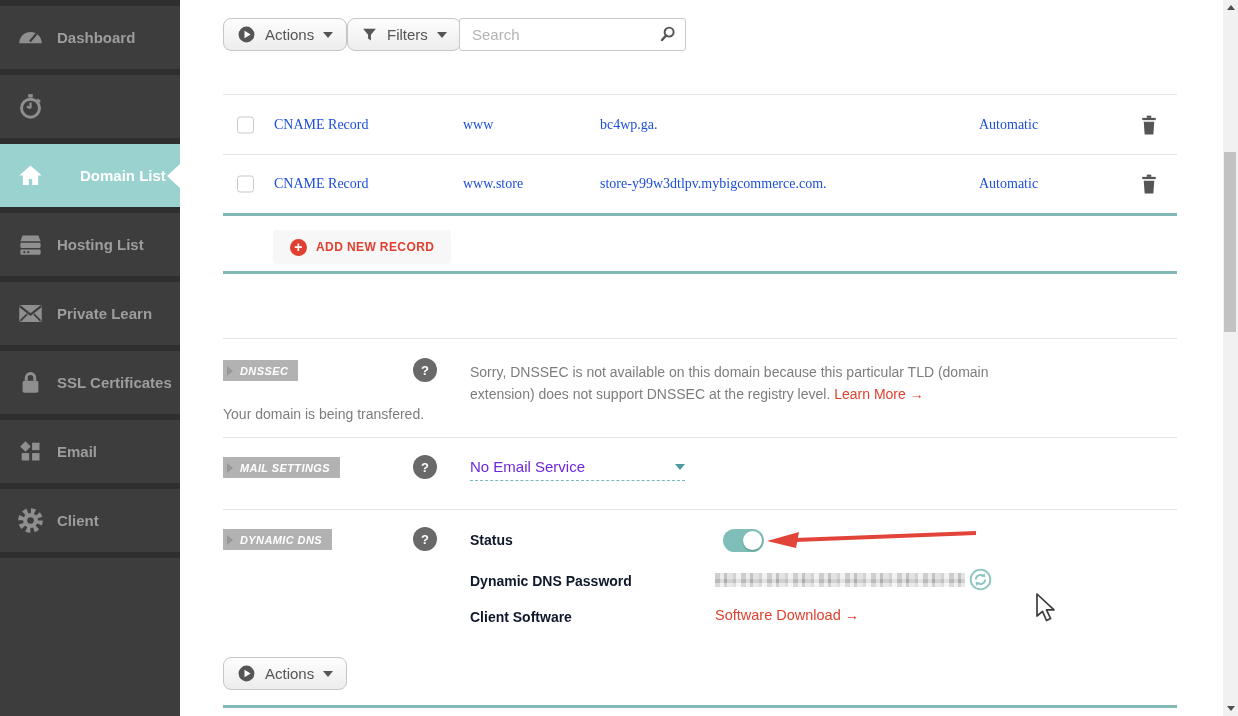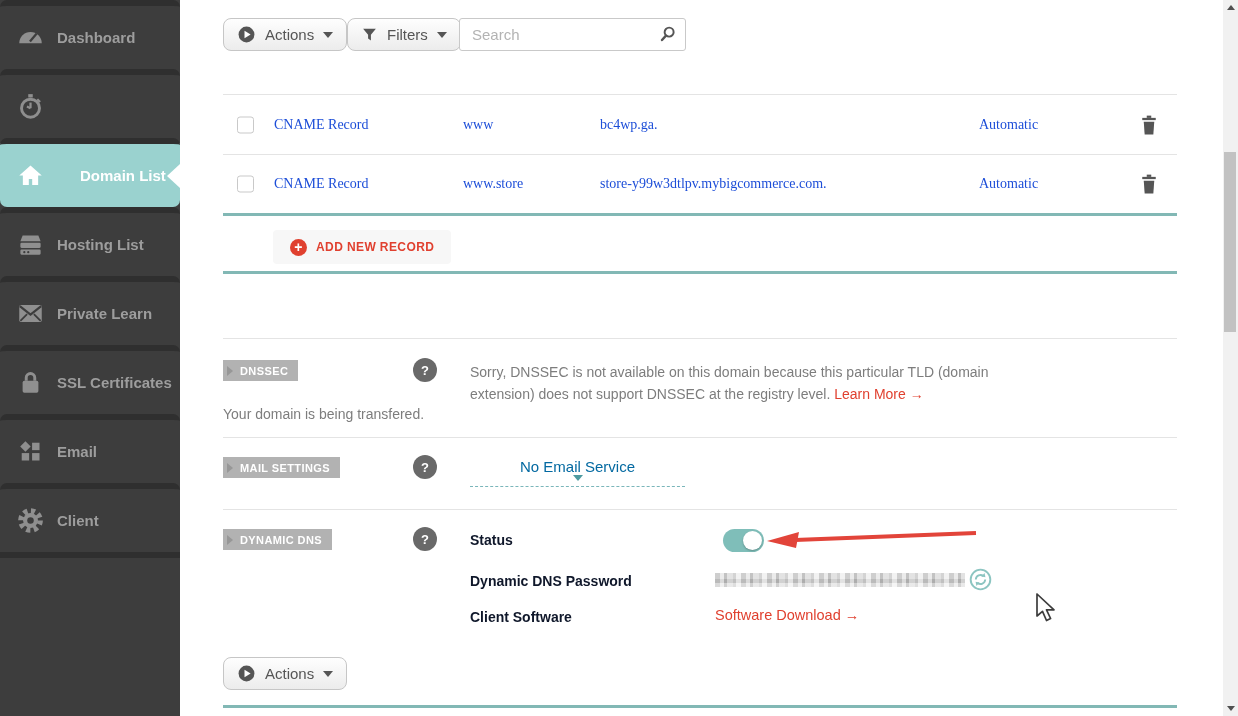--- a/index.html
+++ b/index.html
@@ -1,21 +1,21 @@
 <!DOCTYPE html>
 <html><head>
 <meta charset="utf-8">
 <style>
   * { margin:0; padding:0; box-sizing:border-box; }
   html,body { width:1238px; height:716px; overflow:hidden; }
   body { position:relative; background:#fff; font-family:"Liberation Sans", sans-serif; }
 
   
   .sidebar { position:absolute; left:0; top:0; width:180px; height:716px; background:#3d3d3d; z-index:5; }
-  .side-item { position:relative; height:69px; border-top:6px solid #2f2f2f; display:flex; align-items:center; gap:13px; padding-left:17px; color:#9d9d9d; font-size:15px; font-weight:bold; cursor:pointer;border-radius:7px; }
+  .side-item { position:relative; height:69px; border-top:6px solid #2f2f2f; display:flex; align-items:center; gap:13px; padding-left:17px; color:#9d9d9d; font-size:15px; font-weight:bold; cursor:pointer; }
   .side-item .ic { width:27px; height:27px; flex:0 0 27px; color:#8f8f8f; display:flex; align-items:center; justify-content:center; }
   .side-item .ic svg { width:100%; height:100%; }
   .side-item.selected { background:#9ad2cf; color:#fff;gap:36px; }
   .side-item.selected .ic { color:#fff; }
   .side-item.selected::after { content:''; position:absolute; right:0; top:50%; transform:translateY(-50%); width:0; height:0; border-top:12px solid transparent; border-bottom:12px solid transparent; border-right:13px solid #ffffff; }
   .side-end { height:6px; background:#2f2f2f; }
 
   
   .btn { position:absolute; display:inline-flex; align-items:center; gap:9px; height:33px; padding:0 13px; border:1px solid #c6c6c6; border-radius:8px; background:linear-gradient(#fefefe,#ececec); color:#555; font-size:15px; cursor:pointer; }
   .btn .ic { display:flex; }
@@ -41,30 +41,30 @@
   .trash { left:917px; cursor:pointer; display:flex; }
 
   .add-bar { position:absolute; left:223px; top:219px; width:954px; height:55px; border-bottom:3px solid #82b8b5; }
   .add-btn { position:absolute; left:50px; top:11px; display:inline-flex; align-items:center; gap:9px; height:34px; padding:0 17px; background:#f7f7f7; border-radius:4px; color:#e0402f; font-size:12px; font-weight:bold; letter-spacing:.4px; cursor:pointer; }
   .plus-circle { width:17px; height:17px; border-radius:50%; background:#e0402f; color:#fff; display:flex; align-items:center; justify-content:center; font-size:14px; font-weight:bold; line-height:1; }
 
   
   .hline { position:absolute; height:1px; background:#e4e4e4; left:223px; width:954px; }
   .teal-line { position:absolute; left:223px; width:954px; height:3px; background:#82b8b5; }
 
-  .badge { position:absolute; display:inline-flex; align-items:center; height:21px; background:#b2b2b2; color:#fff; font-size:11px; font-weight:bold; letter-spacing:.4px; padding:0 10px 0 17px; }
+  .badge { position:absolute; display:inline-flex; align-items:center; height:21px; background:#b2b2b2; color:#fff; font-size:11px; font-weight:bold; letter-spacing:.4px; padding:0 10px 0 17px;font-style:italic; }
   .badge::before { content:''; position:absolute; left:4px; top:50%; transform:translateY(-50%); border-top:5px solid transparent; border-bottom:5px solid transparent; border-left:6px solid #979797; }
 
   .help { position:absolute; width:24px; height:24px; border-radius:50%; background:#696969; color:#fff; font-size:13px; font-weight:bold; display:flex; align-items:center; justify-content:center; cursor:pointer; }
 
   .dnssec-msg { position:absolute; left:470px; top:361px; width:565px; font-size:14px; line-height:22px; color:#7d7d7d; }
   .red-link { color:#e0402f; cursor:pointer; }
   .transfer-note { position:absolute; left:223px; top:406px; font-size:14px; color:#7d7d7d; }
 
-  .mail-select { position:absolute; left:470px; top:458px; width:215px; display:flex; align-items:center; justify-content:space-between; border-bottom:1px dashed #7ab6ba; padding-bottom:5px; color:#0369a1; font-size:15px; cursor:pointer;flex-direction:column; }
+  .mail-select { position:absolute; left:470px; top:458px; width:215px; display:flex; align-items:center; justify-content:space-between; border-bottom:1px dashed #7ab6ba; padding-bottom:5px; color:#6d28d9; font-size:15px; cursor:pointer; }
   .mail-caret { width:0; height:0; border-left:5px solid transparent; border-right:5px solid transparent; border-top:6px solid #4d9aa0; }
 
   .fld-label { position:absolute; left:470px; font-size:14px; font-weight:bold; color:#0f172a; }
 
   .toggle { position:absolute; left:723px; top:529px; width:41px; height:23px; border-radius:12px; background:#7fbeb9; cursor:pointer; }
   .toggle .knob { position:absolute; right:2px; top:2px; width:19px; height:19px; border-radius:50%; background:#fff; box-shadow:0 1px 2px rgba(0,0,0,.25); }
 
   .annot-arrow { position:absolute; left:765px; top:527px; }
 
   .pixelated { position:absolute; left:715px; top:573px; width:250px; height:14px;

